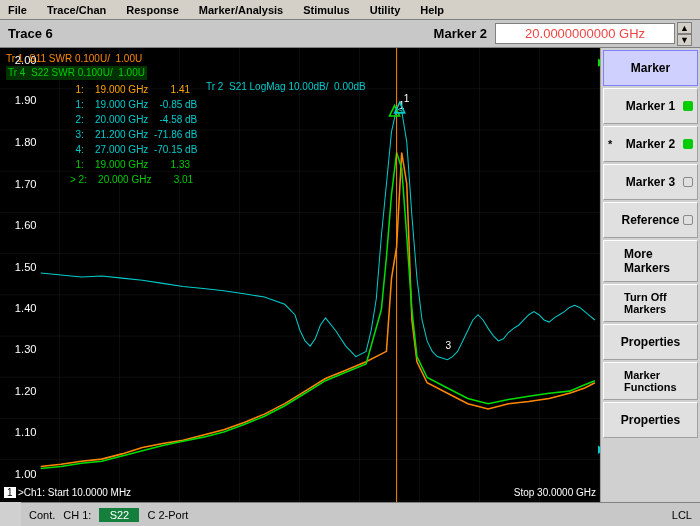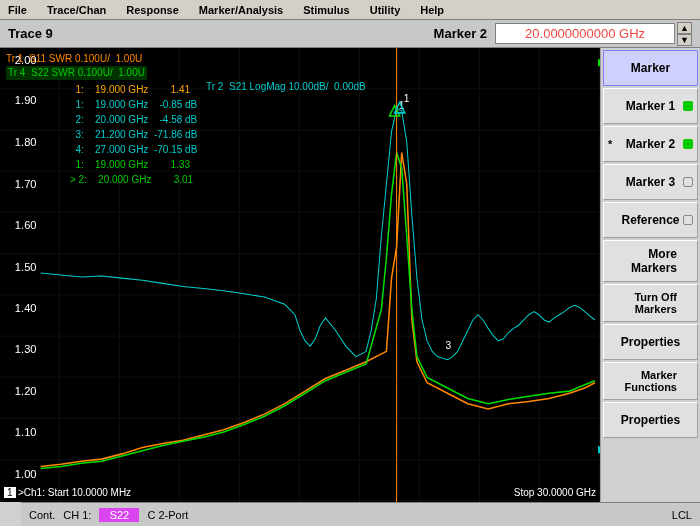--- a/index.html
+++ b/index.html
@@ -126,21 +126,21 @@
       display: flex;
       align-items: center;
       height: 24px;
       padding: 0 8px;
       gap: 8px;
       font-size: 11px;
       margin-left: 21px;
     }
     #ch1-label { font-size: 11px; color: #000; }
     #ch1-param {
-      background: #d946ef;
+      background: #15803d;
       color: #fff;
       padding: 1px 8px;
       font-size: 11px;
       min-width: 40px;
       text-align: center;
     }
     #ch1-mode { font-size: 11px; color: #000; }
     #stop-label { margin-left: auto; font-size: 11px; color: #000; }
     #lcl-label { font-size: 11px; color: #000; }
 
@@ -174,21 +174,21 @@
       display: flex;
       flex-direction: column;
       padding: 2px;
       gap: 2px;
     }
     .rpanel-btn {
       background: #e0e0e0;
       border: 1px solid #a0a0a0;
       border-top-color: #ffffff;
       border-left-color: #ffffff;
-      text-align: right;
+      text-align: left;
       font-size: 12px;
       font-weight: bold;
       color: #000;
       padding: 6px 20px;
       cursor: pointer;
       min-height: 36px;
       display: flex;
       align-items: center;
       justify-content: center;
       position: relative;
@@ -222,21 +222,21 @@
   <span class="menu-item">File</span>
   <span class="menu-item">Trace/Chan</span>
   <span class="menu-item">Response</span>
   <span class="menu-item">Marker/Analysis</span>
   <span class="menu-item">Stimulus</span>
   <span class="menu-item">Utility</span>
   <span class="menu-item">Help</span>
 </div>
 
 <div id="titlebar">
-  <span id="trace-label">Trace 9</span>
+  <span id="trace-label">Trace 6</span>
   <span id="marker-label">Marker 2</span>
   <div id="marker-value-box">20.0000000000 GHz</div>
   <div id="marker-arrows">
     <span>▲</span>
     <span>▼</span>
   </div>
 </div>
 
 <div id="main">
 

